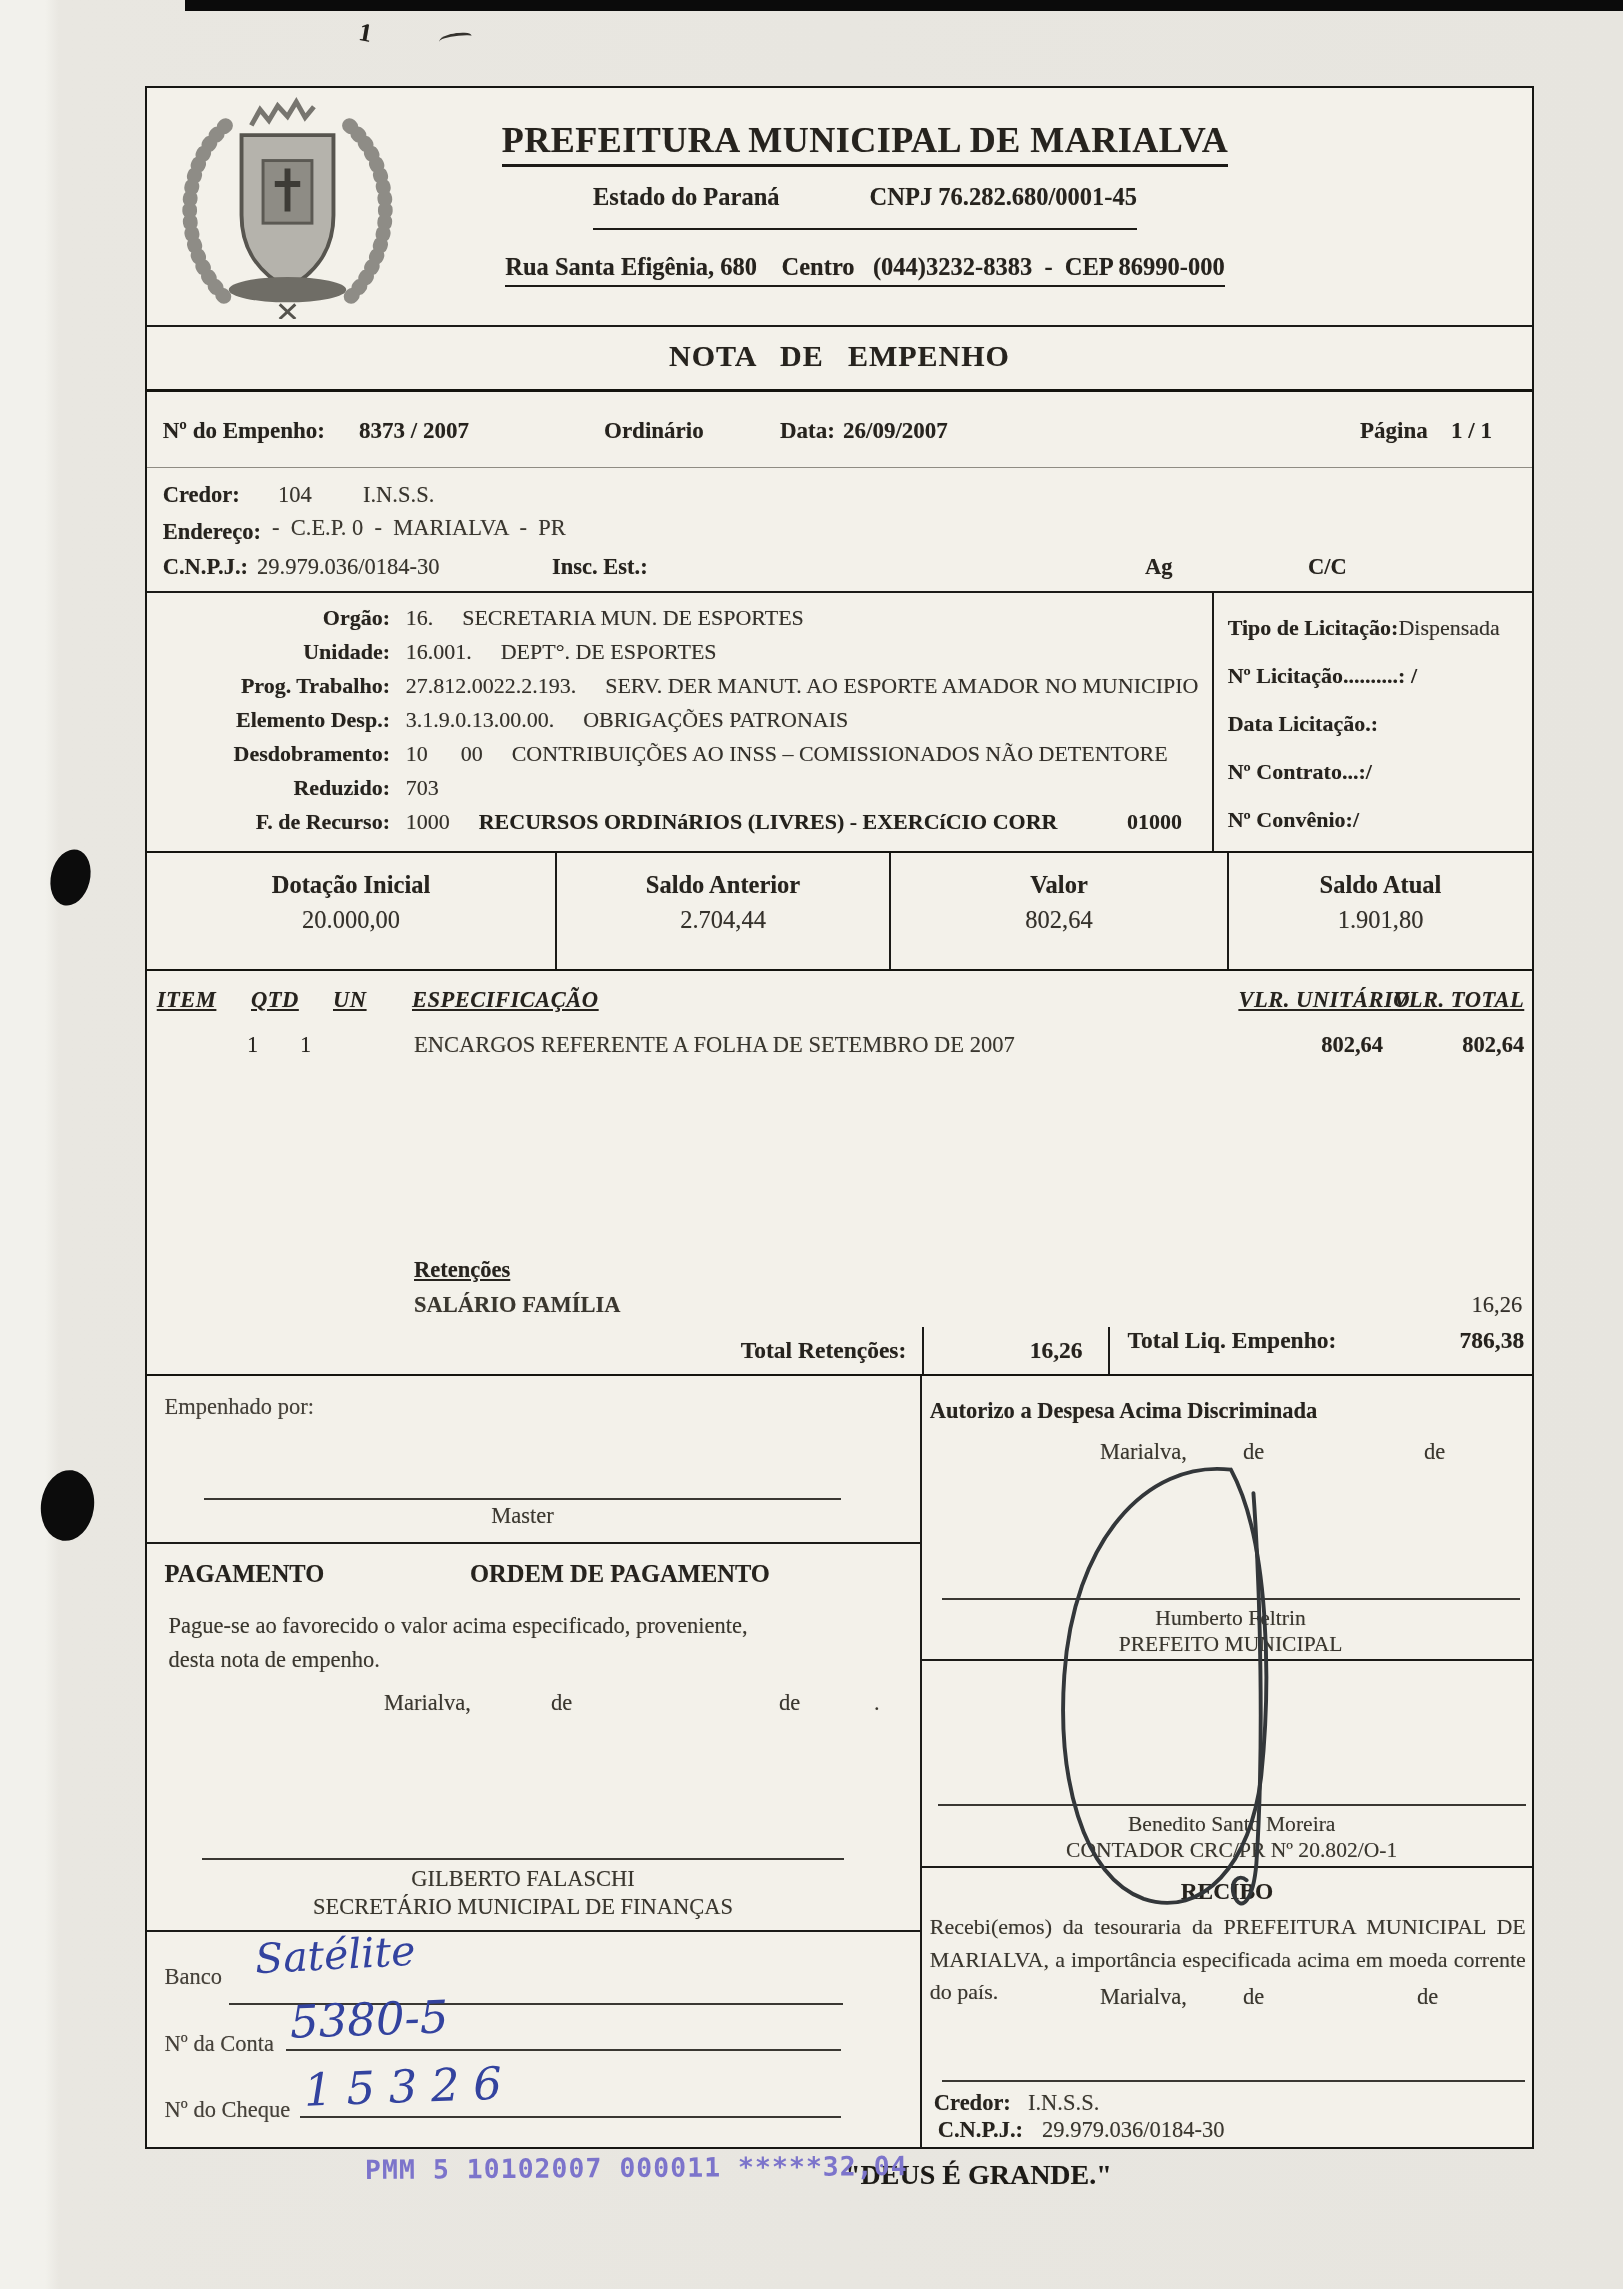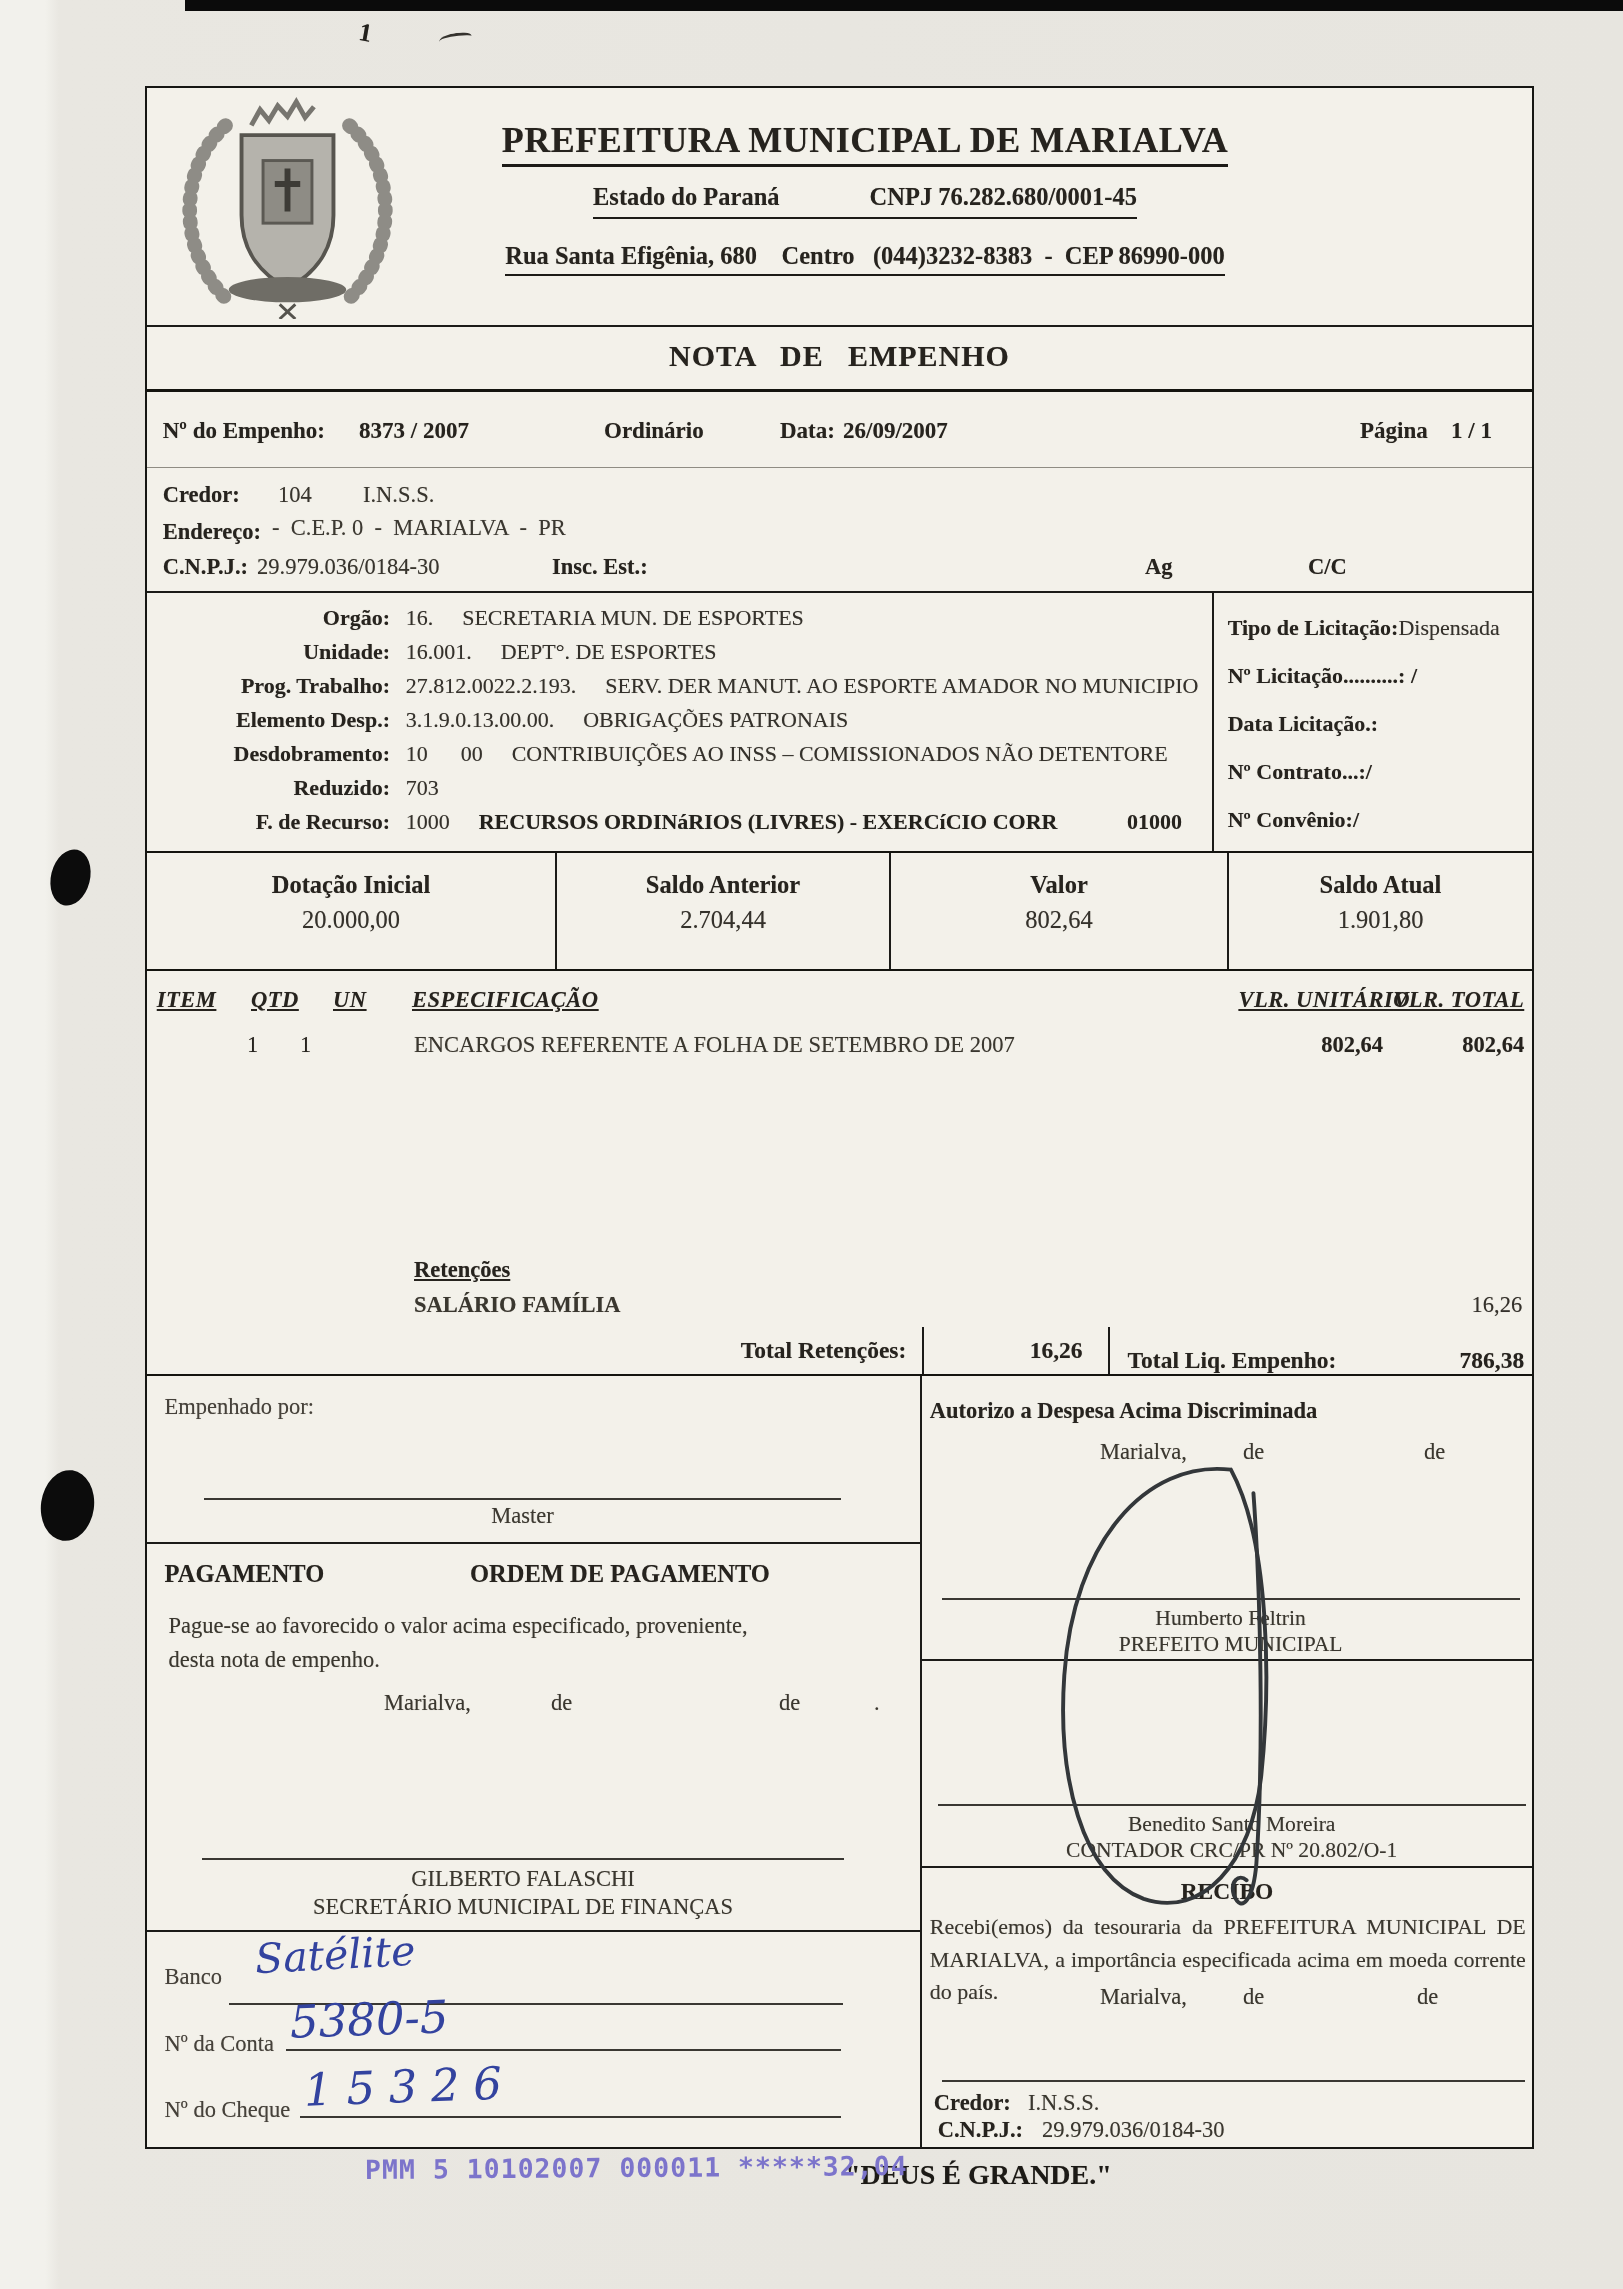--- a/index.html
+++ b/index.html
@@ -24,21 +24,21 @@
   .sec{position:relative;box-sizing:border-box;width:100%;}
   .abs{position:absolute;white-space:pre;}
   .b{font-weight:700;}
 
   
   .sec.hd{height:239px;border-bottom:2.9px solid #1b1b18;}
   .logo{position:absolute;left:17.6px;top:7.8px;}
   .titles{position:absolute;left:245px;top:0;width:946px;text-align:center;}
   .t1{margin-top:31px;font-size:36px;font-weight:700;letter-spacing:0.5px;
       display:inline-block;border-bottom:3.9px solid #1d1b17;padding-bottom:2.9px;}
-  .t2wrap{margin-top:15.7px;display:inline-block;border-bottom:2.9px solid #1d1b17;padding-bottom:6px;font-size:24.5px;font-weight:700;}
+  .t2wrap{margin-top:15.7px;display:inline-block;border-bottom:2.9px solid #1d1b17;padding-bottom:17px;font-size:24.5px;font-weight:700;}
   .t2wrap .gap{display:inline-block;width:90px;}
   .t3{margin-top:23.5px;display:inline-block;border-bottom:2.9px solid #1d1b17;padding-bottom:3.9px;font-size:24.5px;font-weight:700;white-space:pre;}
 
   
   .sec.nota{height:65px;border-bottom:3.9px solid #14140f;text-align:center;}
   .nota span{display:inline-block;margin-top:11.8px;font-size:30px;font-weight:700;word-spacing:15.7px;letter-spacing:1px;}
 
   
   .sec.emp{height:76px;border-bottom:1px solid #8f8c83;font-size:23px;}
   .sec.emp .abs{top:25.5px;}
@@ -75,21 +75,21 @@
   .irow .abs{top:61px;}
   .money{font-weight:700;}
   .ret-label{position:absolute;left:267px;top:286px;font-weight:700;text-decoration:underline;}
   .ret-name{position:absolute;left:267px;top:321px;color:#3a372f;font-weight:bold;}
   .ret-val{position:absolute;right:9.8px;top:321px;color:#34312b;}
 
   
   .sec.tot{height:49px;border-bottom:2.9px solid #14140f;display:flex;font-size:23.5px;align-items:center;box-sizing:border-box;}
   .tc1{width:775px;text-align:right;padding-right:15.7px;font-weight:700;box-sizing:border-box;}
   .tc2{width:186px;text-align:right;padding-right:25.5px;font-weight:700;border-left:2px solid #1b1b18;box-sizing:border-box;align-self:stretch;display:flex;align-items:center;justify-content:flex-end;}
-  .tc3{flex:1;border-left:2px solid #1b1b18;box-sizing:border-box;align-self:stretch;display:flex;align-items:flex-end;}
+  .tc3{flex:1;border-left:2px solid #1b1b18;box-sizing:border-box;align-self:stretch;display:flex;align-items:flex-start;}
   .tc3 .lbl{padding-left:17.6px;font-weight:700;}
   .tc3 .val{margin-left:auto;padding-right:7.8px;font-weight:700;}
 
   
   .sec.bot{height:772px;display:flex;font-size:22.5px;}
   .bleft{width:775px;position:relative;border-right:2px solid #1b1b18;box-sizing:border-box;}
   .bright{flex:1;position:relative;}
   .sig-line{position:absolute;border-top:2px solid #3a3833;}
   .hline{position:absolute;left:0;right:0;border-top:2.9px solid #1b1b18;}
   .cent{text-align:center;}

